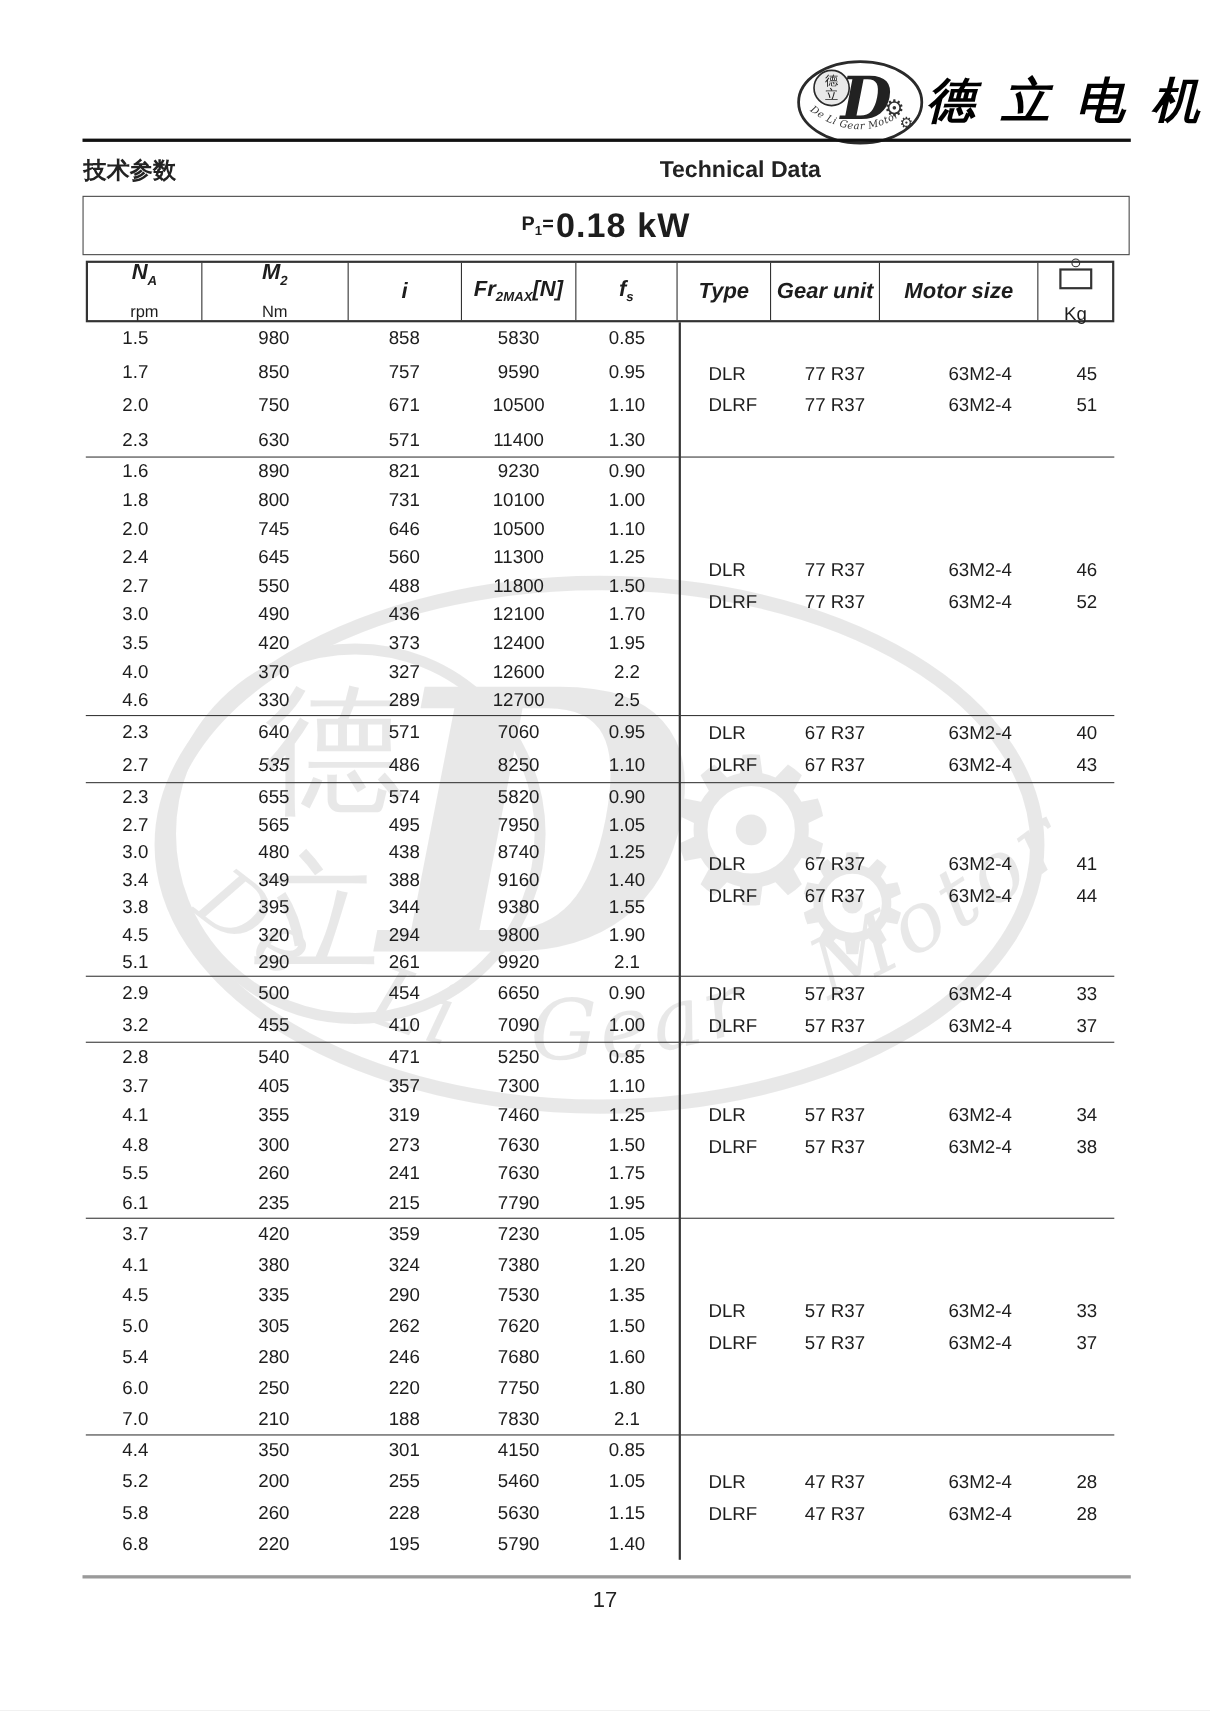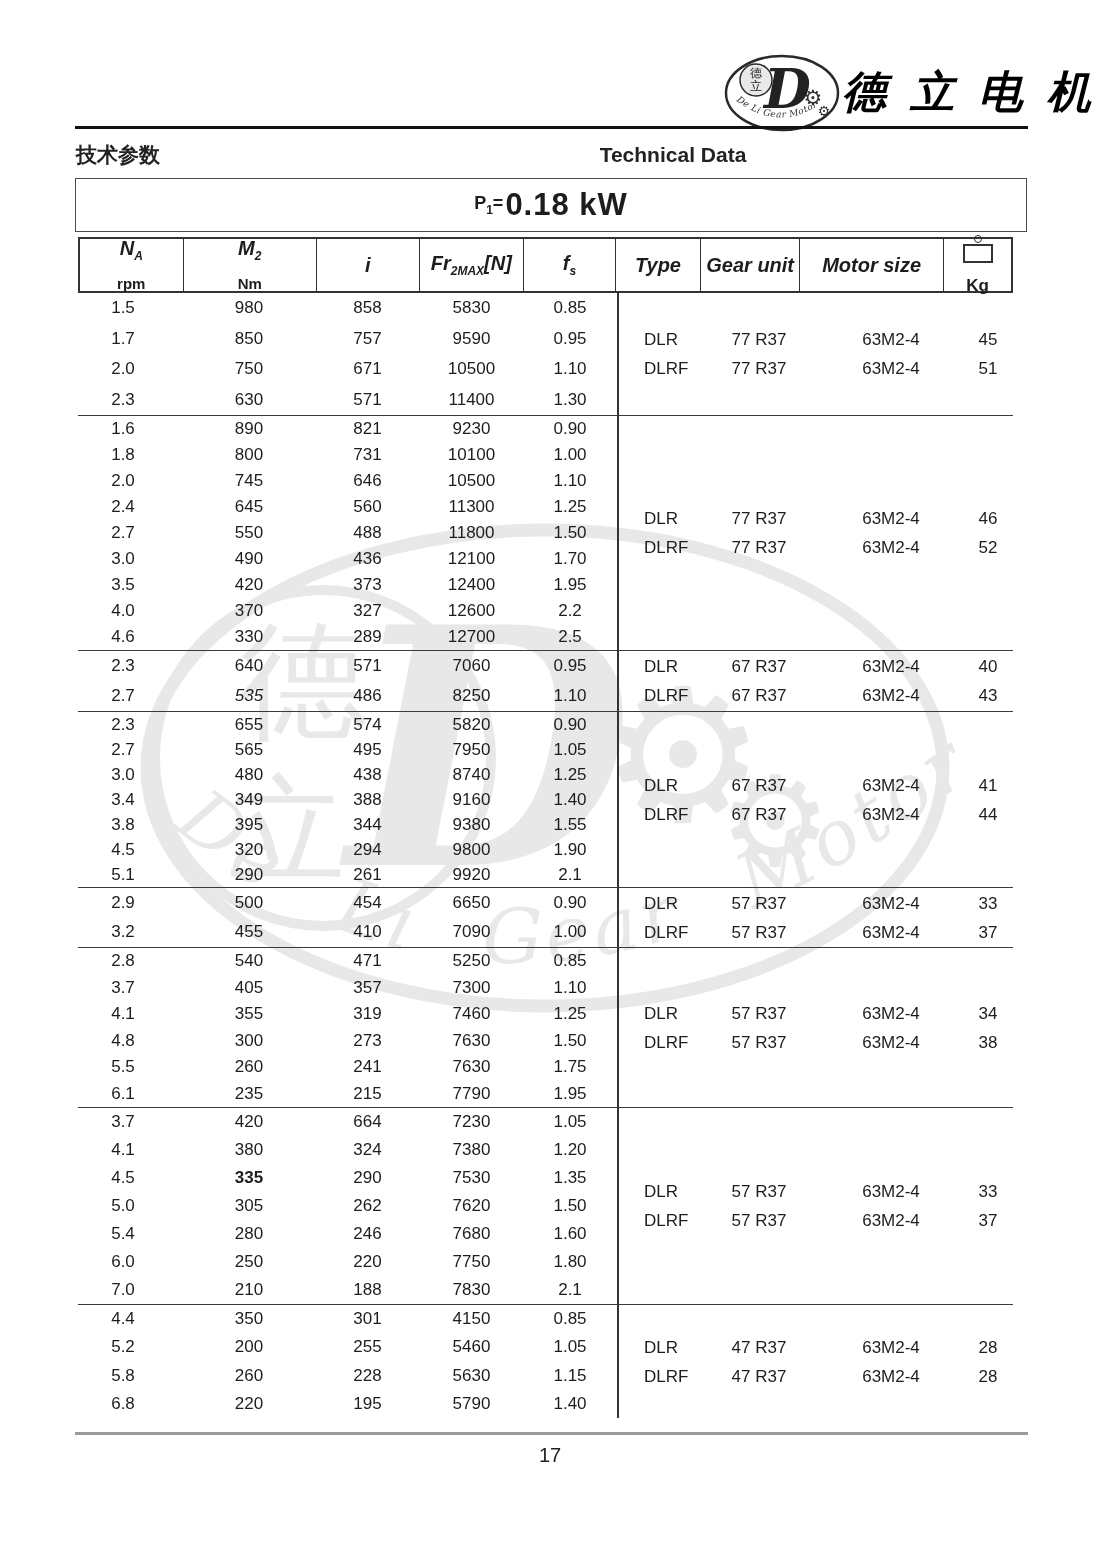--- a/index.html
+++ b/index.html
@@ -33,21 +33,21 @@
 
   
   .thead{
     position:absolute;left:78px;top:237px;width:935px;height:56px;
     border:2px solid #333;box-sizing:border-box;display:flex;
   }
   .th{border-right:1.5px solid #333;box-sizing:border-box;display:flex;flex-direction:column;align-items:center;justify-content:center;line-height:1.05;}
   .th:last-child{border-right:none;}
   .th .main{font-size:20px;font-weight:bold;font-style:italic;}
   .th .main sub{font-size:12px;font-weight:bold;}
-  .th .unit{font-size:15px;font-weight:bold;margin-top:14px;}
+  .th .unit{font-size:15px;font-weight:normal;margin-top:14px;}
   .kgicon{display:flex;flex-direction:column;align-items:center;}
   .kgicon .knob{width:6px;height:6px;border:1.5px solid #333;border-radius:50%;margin-bottom:1px;}
   .kgicon .block{width:26px;height:15px;border:2px solid #333;}
 
   
   .tbody{position:absolute;left:78px;top:293px;width:935px;height:1125px;}
   .vdivider{position:absolute;left:539px;top:0;width:1.5px;height:1125px;background:#333;}
   .group{position:relative;width:100%;box-sizing:border-box;border-bottom:1.5px solid #3a3a3a;display:flex;flex-direction:column;}
   .group.last{border-bottom:none;}
   .trow{flex:1;position:relative;font-size:17px;}
@@ -456,34 +456,34 @@
               <span class="aspan" style="left: 631px; width: 100px; text-align: center;">57 R37</span>
               <span class="aspan" style="left: 753px; width: 120px; text-align: center;">63M2-4</span>
               <span class="aspan" style="left: 880px; width: 60px; text-align: center;">38</span>
             </div>
           </div>
         </div>
         <div class="group" style="height: 197px;">
           <div class="trow">
             <span class="cell" style="left: 0px; width: 90px;">3.7</span>
             <span class="cell" style="left: 104px; width: 134px;">420</span>
-            <span class="cell" style="left: 238px; width: 103px;">664</span>
+            <span class="cell" style="left: 238px; width: 103px;">359</span>
             <span class="cell" style="left: 341px; width: 105px;">7230</span>
             <span class="cell" style="left: 446px; width: 92px;">1.05</span>
           </div>
           <div class="trow">
             <span class="cell" style="left: 0px; width: 90px;">4.1</span>
             <span class="cell" style="left: 104px; width: 134px;">380</span>
             <span class="cell" style="left: 238px; width: 103px;">324</span>
             <span class="cell" style="left: 341px; width: 105px;">7380</span>
             <span class="cell" style="left: 446px; width: 92px;">1.20</span>
           </div>
           <div class="trow">
             <span class="cell" style="left: 0px; width: 90px;">4.5</span>
-            <span class="cell" style="left: 104px; width: 134px; font-weight: bold;">335</span>
+            <span class="cell" style="left: 104px; width: 134px;">335</span>
             <span class="cell" style="left: 238px; width: 103px;">290</span>
             <span class="cell" style="left: 341px; width: 105px;">7530</span>
             <span class="cell" style="left: 446px; width: 92px;">1.35</span>
           </div>
           <div class="trow">
             <span class="cell" style="left: 0px; width: 90px;">5.0</span>
             <span class="cell" style="left: 104px; width: 134px;">305</span>
             <span class="cell" style="left: 238px; width: 103px;">262</span>
             <span class="cell" style="left: 341px; width: 105px;">7620</span>
             <span class="cell" style="left: 446px; width: 92px;">1.50</span>

